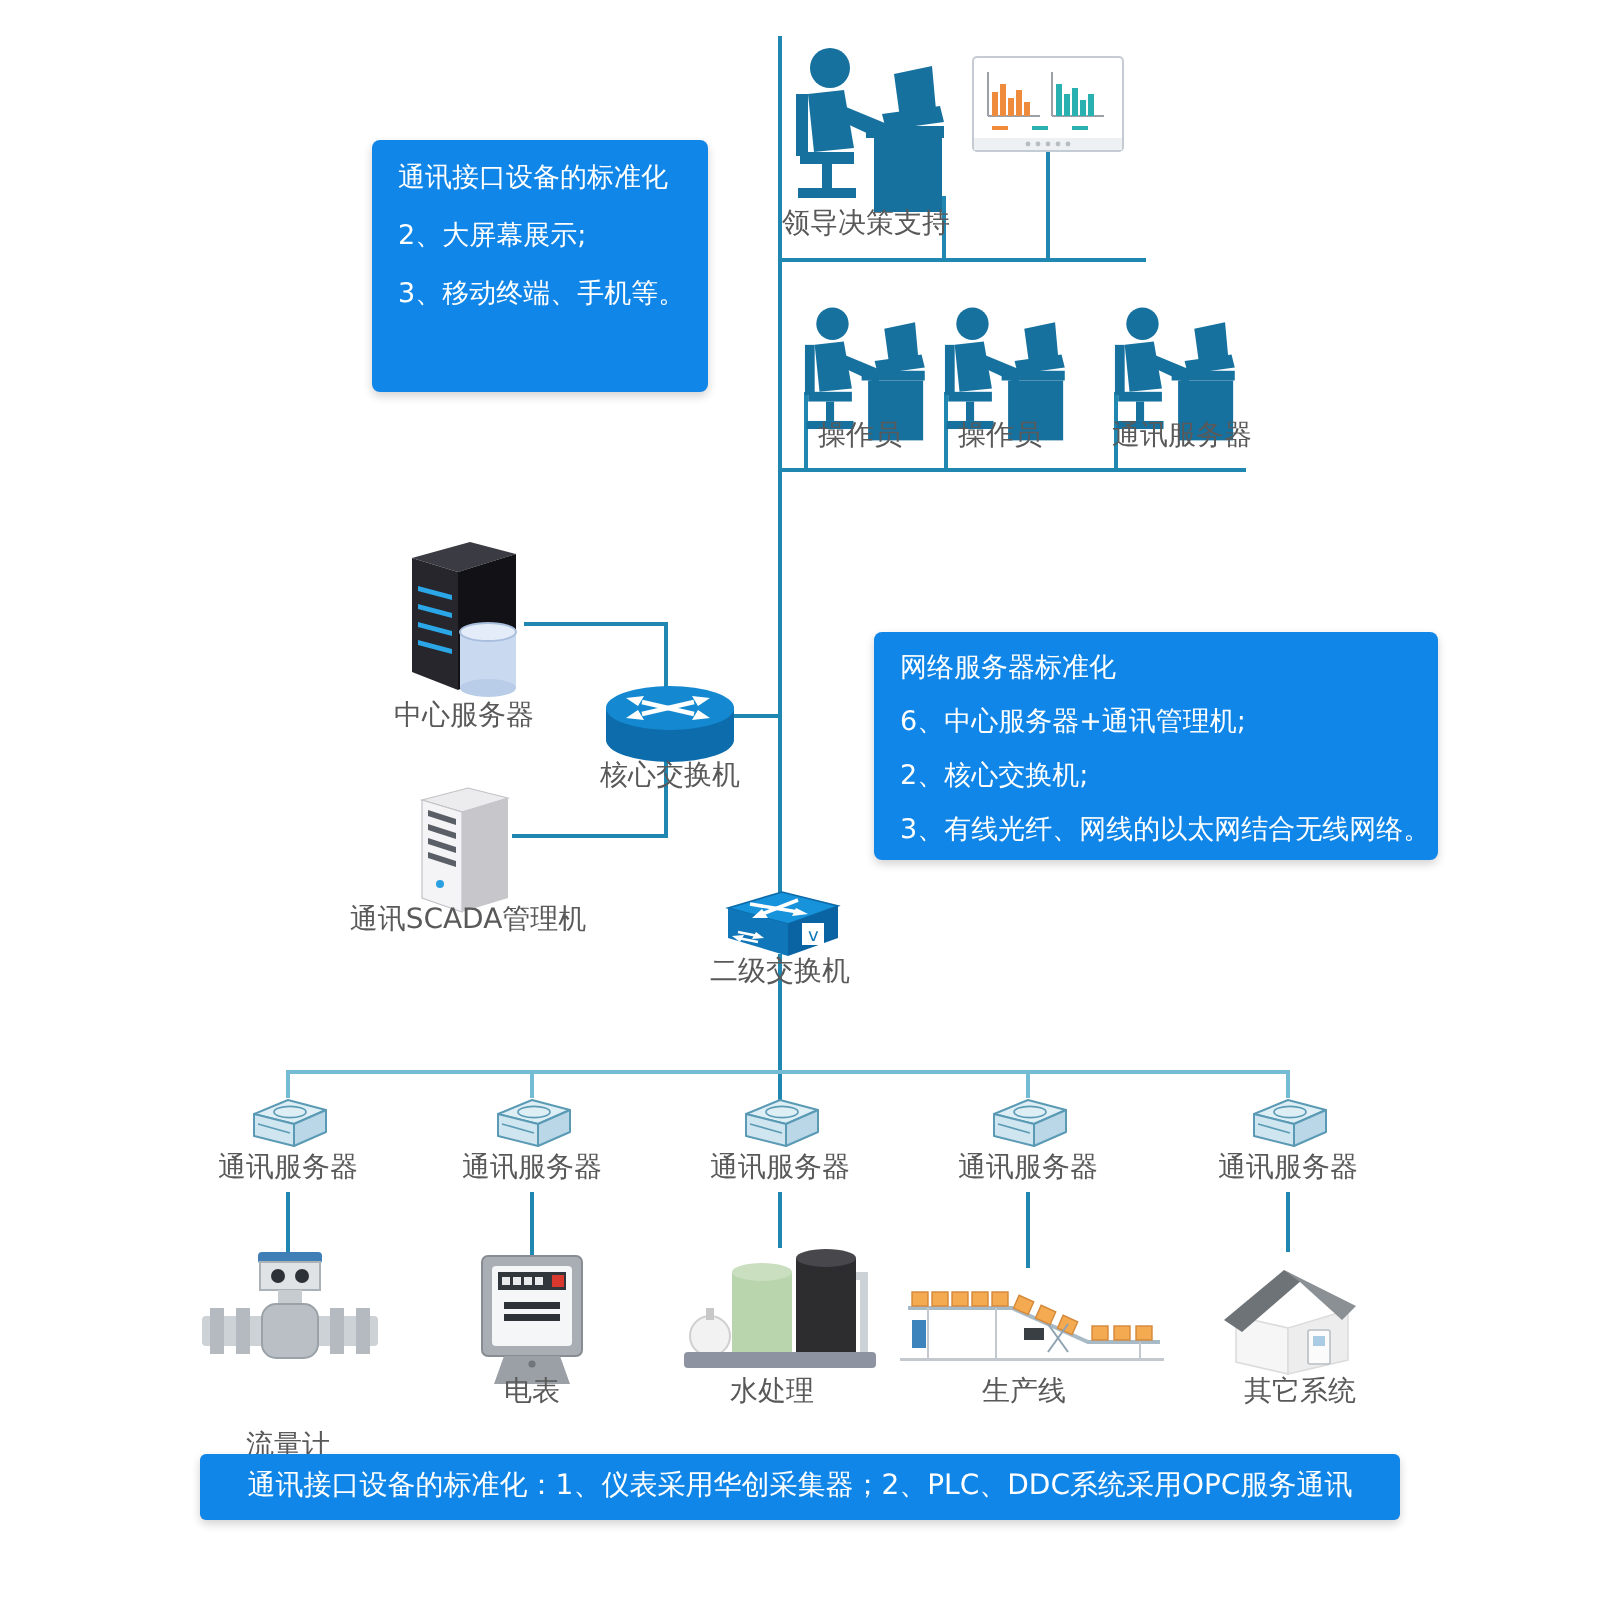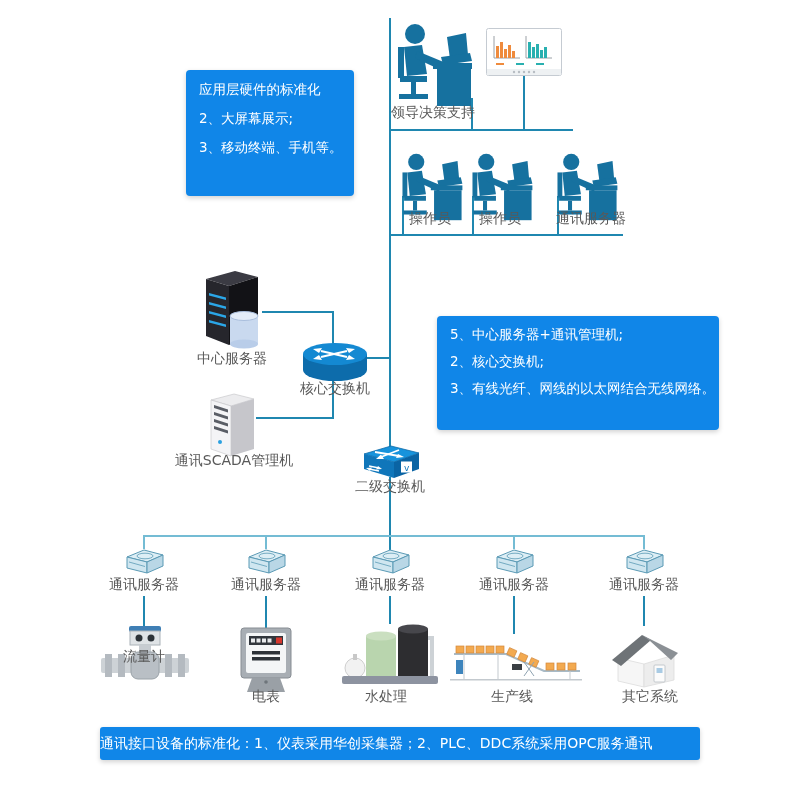--- a/index.html
+++ b/index.html
@@ -15,21 +15,21 @@
   .lbl  { position:absolute; z-index:3; color:#595959; font-size:14px; line-height:16px;
           text-align:center; white-space:nowrap; }
 
   .bluebox { position:absolute; z-index:4; background:#1086e8; color:#fff; border-radius:4px;
              box-shadow:0 2px 5px rgba(0,0,0,.18); overflow:hidden; }
   .bluebox .bb-line { padding-left:13px; font-size:13.5px; white-space:nowrap; }
   .box-app .bb-line { line-height:29px; }
   .box-net .bb-line { line-height:27px; }
 
   .bottombar { position:absolute; z-index:4; background:#1086e8; color:#fff; border-radius:3px;
-               font-size:14px; line-height:33px; white-space:nowrap;
+               font-size:14px; text-align:center; line-height:33px; white-space:nowrap;
                box-shadow:0 2px 5px rgba(0,0,0,.18); }
 
   .icon-person { color:#16719f; }
   svg { display:block; }
 </style>
 </head>
 <body>
 
 <svg width="0" height="0" style="position:absolute">
   <symbol id="person-desk" viewBox="0 0 84 86">
@@ -70,27 +70,28 @@
   <div class="ln light" style="left:265px;top:535px;width:2px;height:14px"></div>
   <div class="ln light" style="left:513px;top:535px;width:2px;height:14px"></div>
   <div class="ln light" style="left:643px;top:535px;width:2px;height:14px"></div>
   <div class="ln dark" style="left:143px;top:596px;width:2px;height:32px"></div>
   <div class="ln dark" style="left:265px;top:596px;width:2px;height:33px"></div>
   <div class="ln dark" style="left:389px;top:596px;width:2px;height:28px"></div>
   <div class="ln dark" style="left:513px;top:596px;width:2px;height:38px"></div>
   <div class="ln dark" style="left:643px;top:596px;width:2px;height:30px"></div>
 
   <div class="bluebox box-app" style="left:186px;top:70px;width:168px;height:126px;padding-top:5px">
-    <div class="bb-line">应用层硬件的标准化</div>
+    <div class="bb-line">通讯接口设备的标准化</div>
     <div class="bb-line">2、大屏幕展示;</div>
     <div class="bb-line">3、移动终端、手机等。</div>
   </div>
 
   <div class="bluebox box-net" style="left:437px;top:316px;width:282px;height:114px;padding-top:5px">
-    <div class="bb-line">5、中心服务器+通讯管理机;</div>
+    <div class="bb-line">网络服务器标准化</div>
+    <div class="bb-line">6、中心服务器+通讯管理机;</div>
     <div class="bb-line">2、核心交换机;</div>
     <div class="bb-line">3、有线光纤、网线的以太网结合无线网络。</div>
   </div>
 
   <div class="bottombar" style="left:100px;top:727px;width:600px;height:33px">通讯接口设备的标准化：1、仪表采用华创采集器；2、PLC、DDC系统采用OPC服务通讯</div>
 
   <div class="node icon-person" style="left:390px;top:22px">
     <svg width="84" height="86">
         <use href="#person-desk"></use>
       </svg>
@@ -331,19 +332,19 @@
   <div class="node" style="left:608px;top:624px">
     <svg width="74" height="64" viewBox="0 0 74 64">
       <polygon points="10,34 10,57 36,63 36,40" fill="#f6f6f6" stroke="#dcdcdc" stroke-width="0.8"></polygon>
       <polygon points="36,40 36,63 66,56 66,31" fill="#ededed" stroke="#dcdcdc" stroke-width="0.8"></polygon>
       <polygon points="4,36 34,11 43,16 13,42" fill="#6e7377"></polygon>
       <polygon points="34,11 70,29 63,36 42,17" fill="#8b9095"></polygon>
       <rect x="46" y="41" width="11" height="17" rx="1" fill="#fbfbfb" stroke="#b9bfc4" stroke-width="0.8"></rect>
       <rect x="48.5" y="44" width="6" height="5" fill="#a9cbe4"></rect>
     </svg>
   </div>
-  <div class="lbl" style="left:84px;top:648px;width:120px">流量计</div>
+  <div class="lbl" style="left:84px;top:715px;width:120px">流量计</div>
   <div class="lbl" style="left:206px;top:688px;width:120px">电表</div>
   <div class="lbl" style="left:326px;top:688px;width:120px">水处理</div>
   <div class="lbl" style="left:452px;top:688px;width:120px">生产线</div>
   <div class="lbl" style="left:590px;top:688px;width:120px">其它系统</div>
 
 </div>
 
 </body></html>

